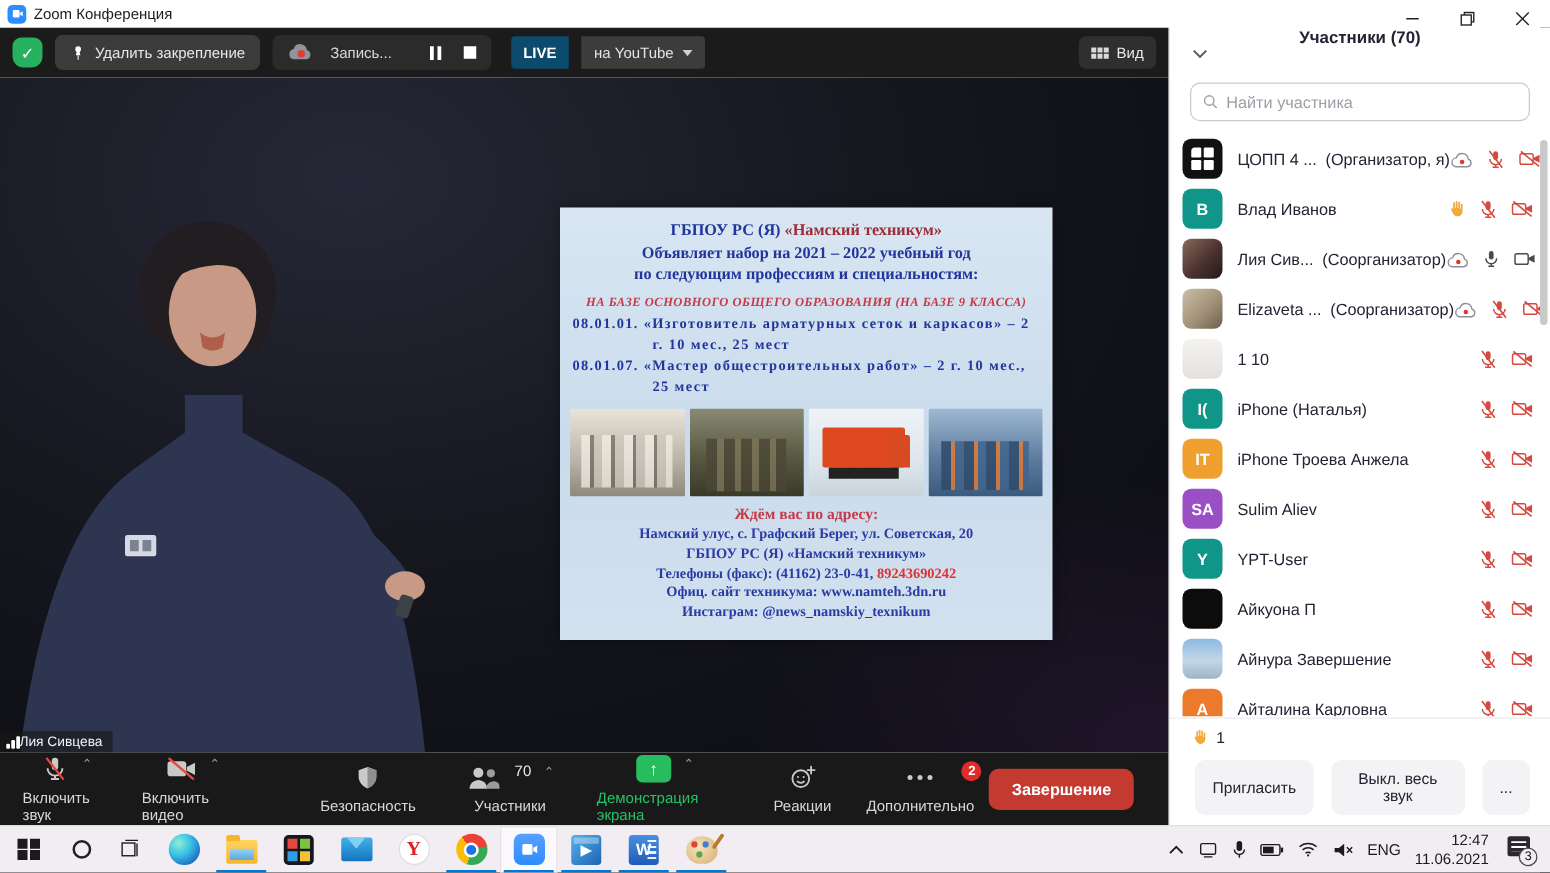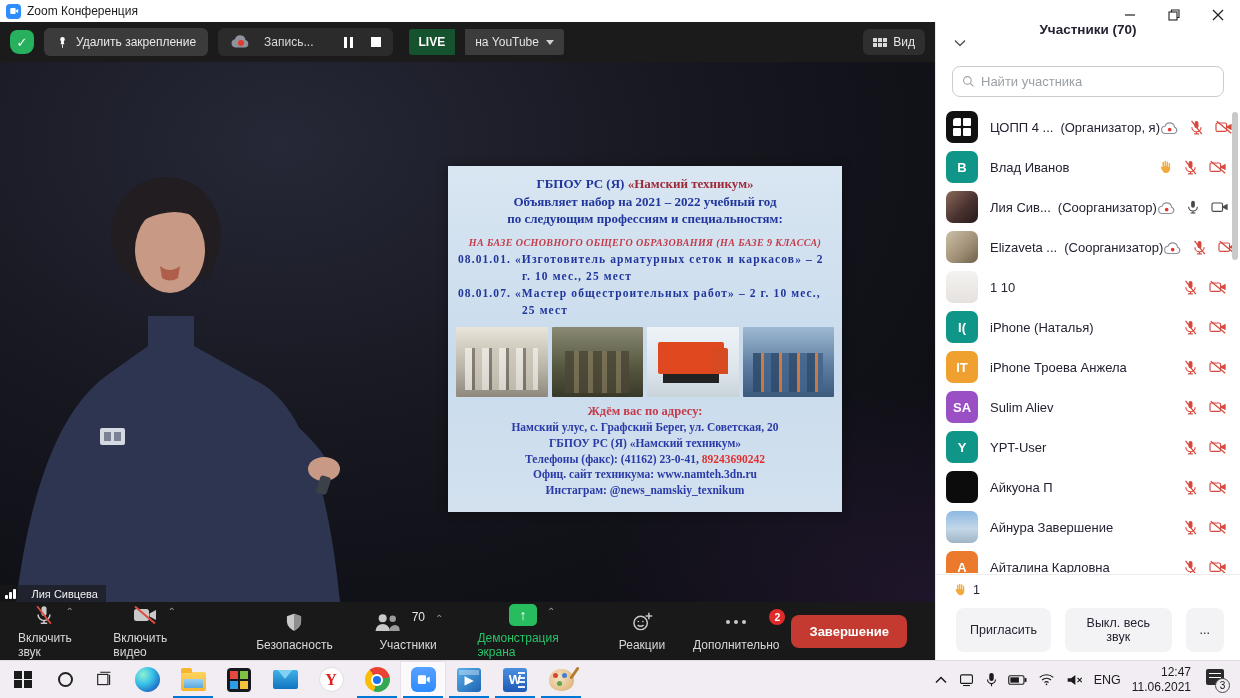--- a/index.html
+++ b/index.html
@@ -32,39 +32,39 @@
     font-size:12px; display:flex; align-items:center; gap:7px; padding:0 12px; }
   .rec-group { height:28px; background:#2b2b2b; border-radius:6px; display:flex;
     align-items:center; gap:14px; padding:0 12px; color:#d9d9d9; font-size:12px; }
   .rec-cloud { position:relative; width:20px; height:14px; }
   .rec-cloud .cl { position:absolute; inset:0; }
   .rec-dot { position:absolute; left:8px; top:5px; width:6px; height:6px;
     background:#e23c31; border-radius:50%; }
   .pause-ic { display:inline-flex; gap:3px; margin-left:16px; }
   .pause-ic i { width:3px; height:11px; background:#fff; }
   .stop-ic { width:10px; height:10px; background:#fff; margin-left:4px; }
-  .live-badge { height:26px; background:#14532d; color:#fff; font-weight:bold;
+  .live-badge { height:26px; background:#0c4a6e; color:#fff; font-weight:bold;
     font-size:12px; display:flex; align-items:center; padding:0 10px; border-radius:3px 0 0 3px; margin-left:6px; }
   .yt-btn { height:26px; background:#3c3c3c; color:#e3e3e3; font-size:12px;
     display:flex; align-items:center; gap:7px; padding:0 10px; border-radius:0 3px 3px 0; }
   .caret-down { width:0; height:0; border-left:4px solid transparent;
     border-right:4px solid transparent; border-top:5px solid #cfcfcf; }
   .view-btn { margin-left:auto; height:26px; background:#2f2f2f; border-radius:6px;
     color:#e8e8e8; font-size:12px; display:flex; align-items:center; gap:6px; padding:0 10px; }
   .grid-ic { display:inline-grid; grid-template-columns:repeat(3,4px); gap:1px; }
   .grid-ic i { width:4px; height:4px; background:#d9d9d9; }
 
   
   .stage { position:relative; height:540px; overflow:hidden;
     background: radial-gradient(ellipse at 30% 15%, #262837 0%, #16171f 45%, #0b0b11 100%); }
   .stage::after { content:""; position:absolute; right:0; bottom:0; width:340px; height:220px;
     background: radial-gradient(ellipse at 100% 100%, rgba(70,40,90,.35), transparent 70%); }
   .person { position:absolute; left:-12px; bottom:0; }
   .nametag { position:absolute; left:0; bottom:0; height:17px; background:rgba(24,24,24,.62);
-    color:#efefef; font-size:11px; display:flex; align-items:center; gap:16px; padding:0 8px 0 5px; z-index:5; }
+    color:#efefef; font-size:11px; display:flex; align-items:center; gap:0; padding:0 8px 0 5px; z-index:5; }
   .audio-bars { display:inline-flex; align-items:flex-end; gap:1.5px; }
   .audio-bars i { width:2.5px; background:#fff; border-radius:1px; }
 
   
   .slide { position:absolute; left:448px; top:104px; width:394px; height:346px;
     background:linear-gradient(180deg,#d9e6f2 0%, #c9dbec 55%, #d3e1ef 100%);
     font-family:"Liberation Serif", serif; padding:9px 6px 4px; z-index:4;
     box-shadow:0 0 10px rgba(0,0,0,.35); }
   .sl-h { text-align:center; font-weight:bold; font-size:13px; line-height:1.35; color:#21369c; }
   .sl-h .maroon { color:#9e2b38; }

